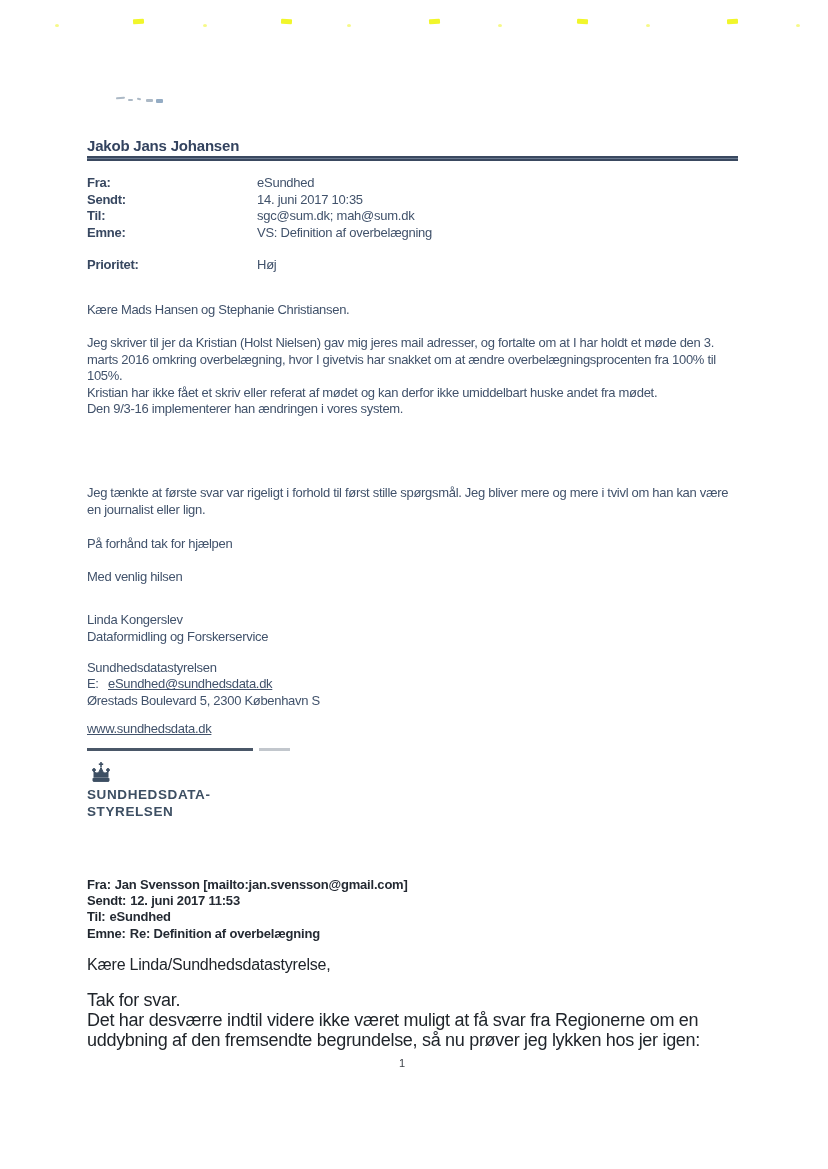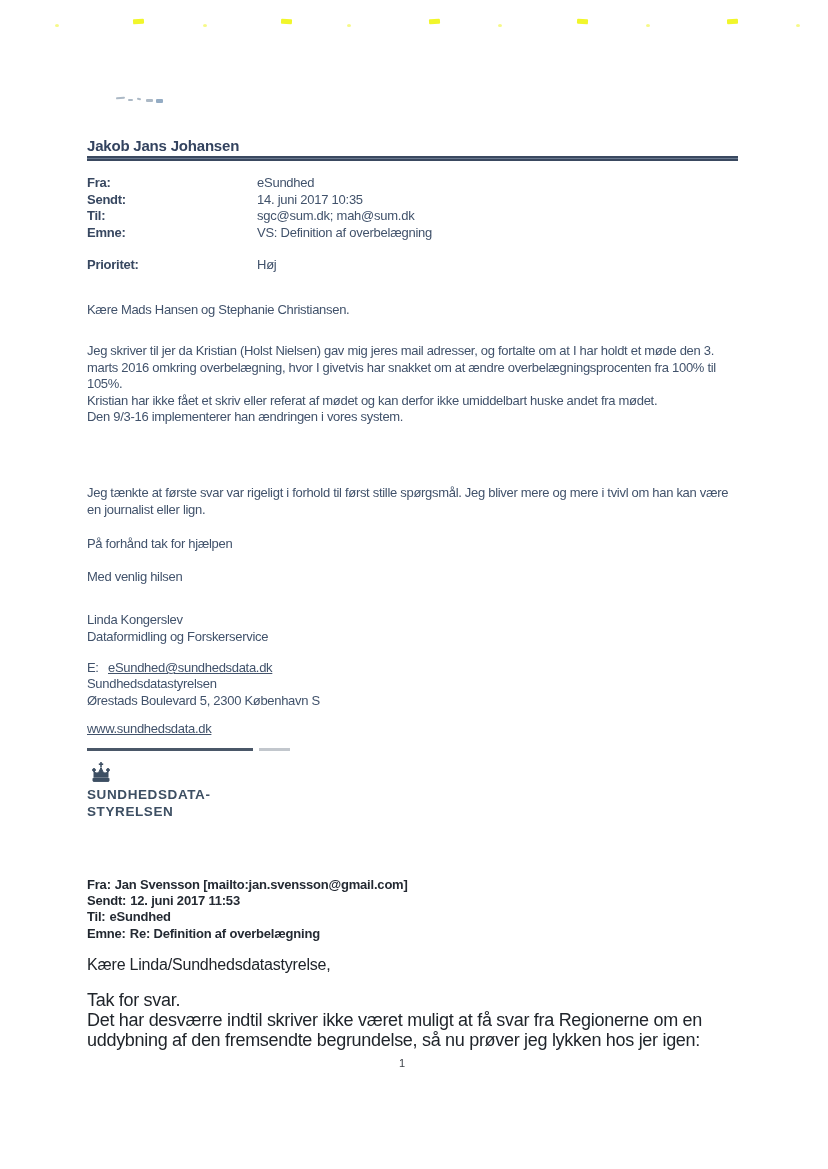--- a/index.html
+++ b/index.html
@@ -26,21 +26,21 @@
     background:linear-gradient(#3a4960 0 38%, #6b7a90 38% 55%, #3a4960 55% 100%);
   }
   .fields{position:absolute;left:87px;top:175px;width:660px;font-size:13px;letter-spacing:-0.25px;}
   .frow{display:flex;line-height:16.6px;}
   .frow .lbl{width:170px;font-weight:bold;color:#374760;flex:0 0 170px;}
   .frow .val{color:#41526b;}
   .prio{position:absolute;left:87px;top:257px;width:660px;font-size:13px;letter-spacing:-0.25px;}
 
   .btext{font-size:13px;letter-spacing:-0.3px;line-height:16.6px;color:#41526b;}
   .greeting{position:absolute;left:87px;top:302px;width:660px;}
-  .para1{position:absolute;left:87px;top:343px;width:658px;}
+  .para1{position:absolute;left:87px;top:335px;width:658px;}
   .para2{position:absolute;left:87px;top:435px;width:658px;}
   .para3{position:absolute;left:87px;top:485px;width:658px;}
   .thanks{position:absolute;left:87px;top:536px;width:658px;}
   .closing{position:absolute;left:87px;top:569px;width:658px;}
 
   .sig-name{position:absolute;left:87px;top:612px;width:400px;}
   .sig-contact{position:absolute;left:87px;top:660px;width:450px;}
   .sig-contact .row{line-height:16.4px;}
   a.doclink{color:#41526b;text-decoration:underline;cursor:pointer;}
   .www{position:absolute;left:87px;top:721px;}
@@ -121,25 +121,25 @@
   </div>
   <div class="para3 btext">Jeg tænkte at første svar var rigeligt i forhold til først stille spørgsmål. Jeg bliver mere og mere i tvivl om han kan være en journalist eller lign.</div>
   <div class="thanks btext">På forhånd tak for hjælpen</div>
   <div class="closing btext">Med venlig hilsen</div>
 
   <div class="sig-name btext">
     <div class="row">Linda Kongerslev</div>
     <div class="row">Dataformidling og Forskerservice</div>
   </div>
   <div class="sig-contact btext">
+    <div class="row">Sundhedsdatastyrelsen</div>
     <div class="row">
       <span>E:</span>
       <a class="doclink" style="margin-left:6px;">eSundhed@sundhedsdata.dk</a>
     </div>
-    <div class="row">Sundhedsdatastyrelsen</div>
     <div class="row">Ørestads Boulevard 5, 2300 København S</div>
   </div>
   <div class="www btext">
     <a class="doclink">www.sundhedsdata.dk</a>
   </div>
 
   <div class="divider">
     <span class="d1"></span>
       <span class="d2"></span>
   </div>
@@ -172,18 +172,18 @@
       <span class="lbl">Til:</span><span class="val">eSundhed</span>
     </div>
     <div class="e2row">
       <span class="lbl">Emne:</span><span class="val">Re: Definition af overbelægning</span>
     </div>
   </div>
 
   <div class="greeting2">Kære Linda/Sundhedsdatastyrelse,</div>
   <div class="body2">
     <div>Tak for svar.</div>
-    <div>Det har desværre indtil skriver ikke været muligt at få svar fra Regionerne om en uddybning af den fremsendte begrundelse, så nu prøver jeg lykken hos jer igen:</div>
+    <div>Det har desværre indtil videre ikke været muligt at få svar fra Regionerne om en uddybning af den fremsendte begrundelse, så nu prøver jeg lykken hos jer igen:</div>
   </div>
 
   <div class="pagenum">1</div>
 
 </div>
 
 </body></html>

